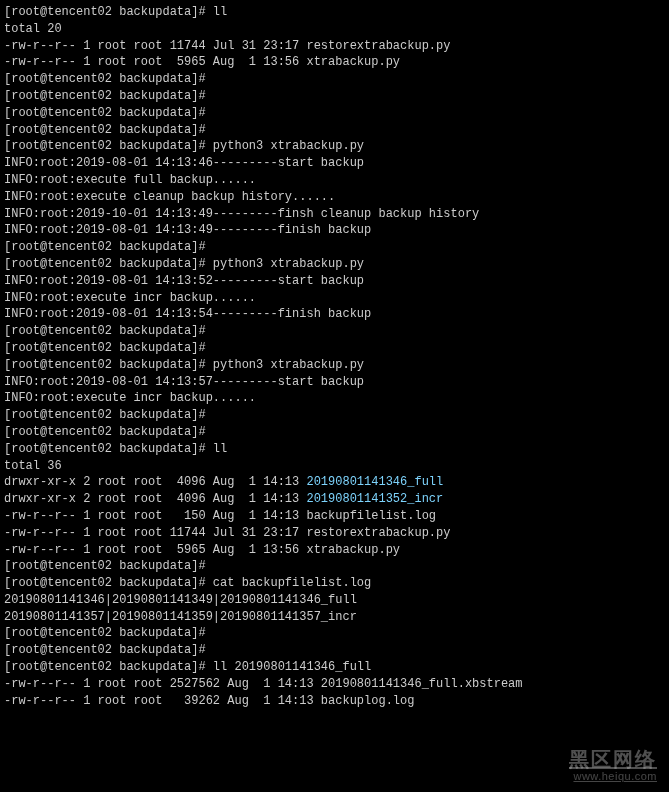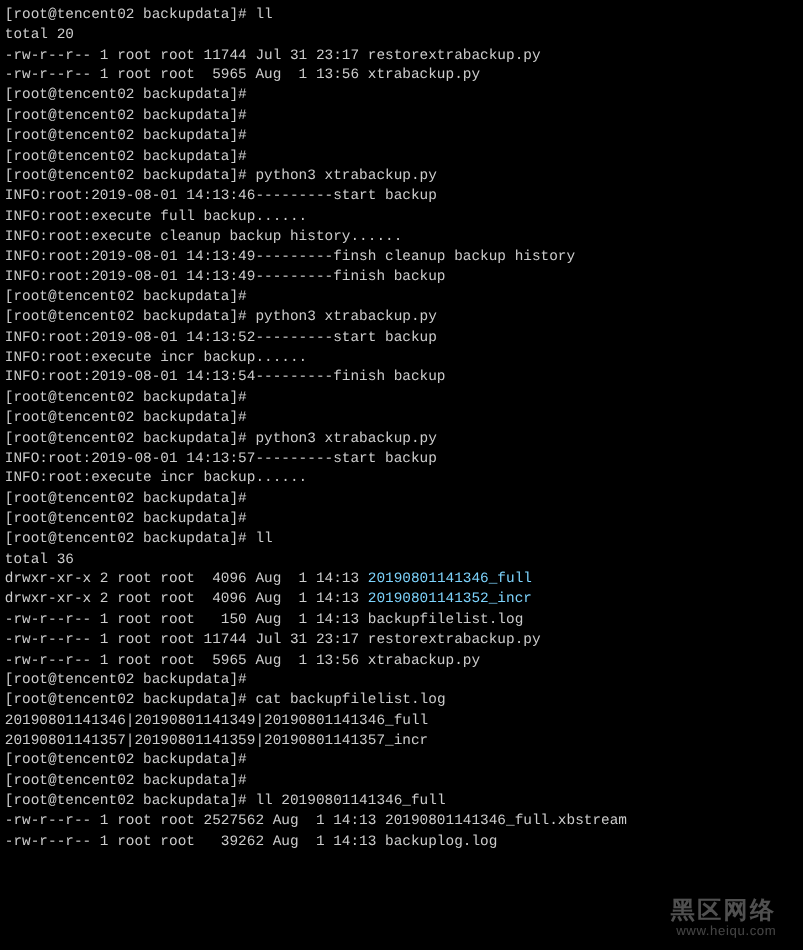--- a/index.html
+++ b/index.html
@@ -12,49 +12,50 @@
       padding: 4px;
       width: 669px;
       height: 792px;
       overflow: hidden;
       position: relative;
     }
     .term-line { white-space: pre; }
     .dir-blue { color: #7dd3fc; }
     .watermark {
       position: absolute;
-      right: 22px;
+      right: 12px;
       bottom: 10px;
       text-align: right;
       color: rgba(255,255,255,0.45);
       font-family: "Microsoft YaHei", sans-serif;
       font-size: 16px;
       line-height: 1.1;
       pointer-events: none;
+      text-decoration: underline;
     }
     .watermark .wm-big { font-size: 20px; font-weight: bold; letter-spacing: 2px; opacity: 0.7; }
     .watermark .wm-url { font-size: 11px; opacity: 0.6; letter-spacing: 0.5px; }
   </style>
 </head>
 <body>
 
 <div id="terminal">
     <div class="term-line"><span>[root@tencent02 backupdata]# </span><span>ll</span></div>
     <div class="term-line"><span>total 20</span></div>
     <div class="term-line"><span>-rw-r--r-- 1 root root 11744 Jul 31 23:17 restorextrabackup.py</span></div>
     <div class="term-line"><span>-rw-r--r-- 1 root root  5965 Aug  1 13:56 xtrabackup.py</span></div>
     <div class="term-line"><span>[root@tencent02 backupdata]# </span></div>
     <div class="term-line"><span>[root@tencent02 backupdata]# </span></div>
     <div class="term-line"><span>[root@tencent02 backupdata]# </span></div>
     <div class="term-line"><span>[root@tencent02 backupdata]# </span></div>
     <div class="term-line"><span>[root@tencent02 backupdata]# </span><span>python3 xtrabackup.py</span></div>
     <div class="term-line"><span>INFO:root:2019-08-01 14:13:46---------start backup</span></div>
     <div class="term-line"><span>INFO:root:execute full backup......</span></div>
     <div class="term-line"><span>INFO:root:execute cleanup backup history......</span></div>
-    <div class="term-line"><span>INFO:root:2019-08-01 14:13:49---------finsh cleanup backup history</span></div>
+    <div class="term-line"><span>INFO:root:2019-10-01 14:13:49---------finsh cleanup backup history</span></div>
     <div class="term-line"><span>INFO:root:2019-08-01 14:13:49---------finish backup</span></div>
     <div class="term-line"><span>[root@tencent02 backupdata]# </span></div>
     <div class="term-line"><span>[root@tencent02 backupdata]# </span><span>python3 xtrabackup.py</span></div>
     <div class="term-line"><span>INFO:root:2019-08-01 14:13:52---------start backup</span></div>
     <div class="term-line"><span>INFO:root:execute incr backup......</span></div>
     <div class="term-line"><span>INFO:root:2019-08-01 14:13:54---------finish backup</span></div>
     <div class="term-line"><span>[root@tencent02 backupdata]# </span></div>
     <div class="term-line"><span>[root@tencent02 backupdata]# </span></div>
     <div class="term-line"><span>[root@tencent02 backupdata]# </span><span>python3 xtrabackup.py</span></div>
     <div class="term-line"><span>INFO:root:2019-08-01 14:13:57---------start backup</span></div>

